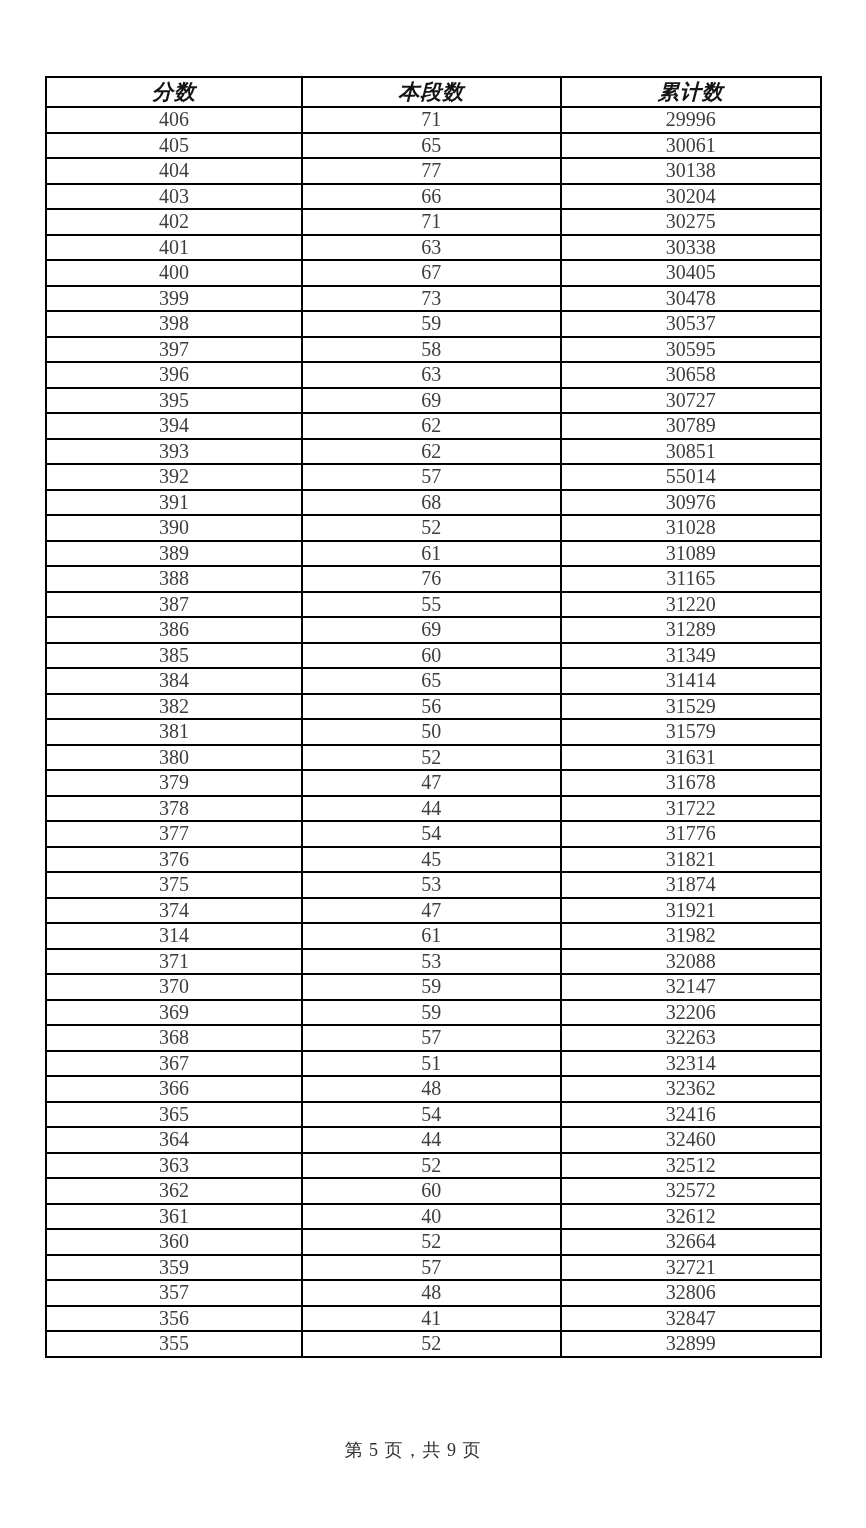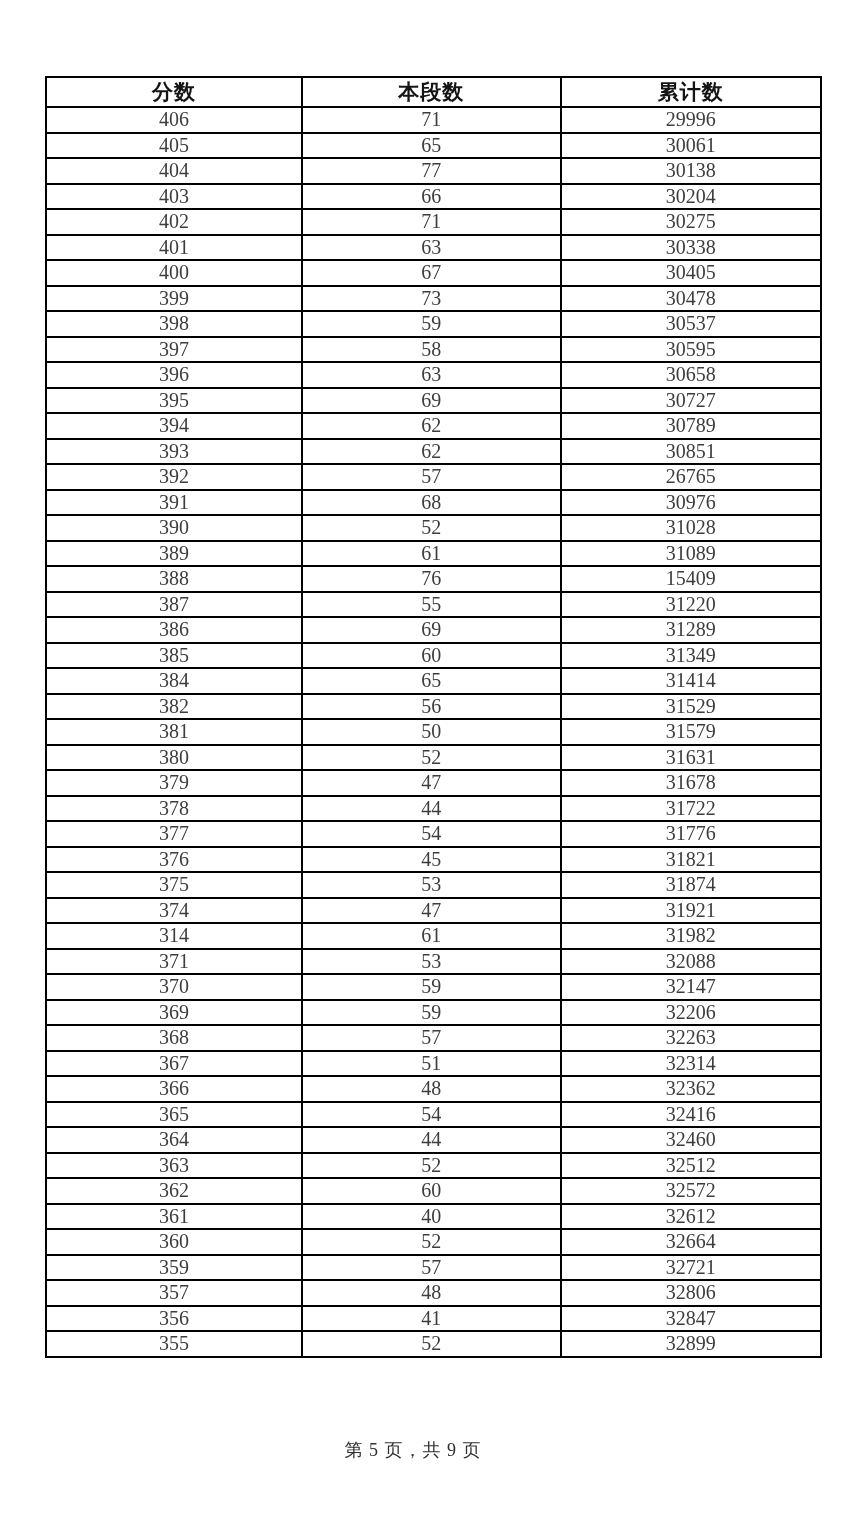--- a/index.html
+++ b/index.html
@@ -33,20 +33,21 @@
     overflow: hidden;
     white-space: nowrap;
   }
   .score-table th {
     height: 27px;
     font-size: 21px;
     font-weight: bold;
     color: #141414;
     font-family: "Liberation Sans", "DejaVu Sans", sans-serif;
     letter-spacing: 1px;
+    font-style: italic;
   }
   .score-table td {
     height: 23.5px;
     line-height: 23.5px;
     font-size: 20px;
     color: #3d3d3d;
   }
   .page-footer {
     position: absolute;
     left: 0;
@@ -142,41 +143,41 @@
         <td>30789</td>
       </tr>
       <tr>
         <td>393</td>
         <td>62</td>
         <td>30851</td>
       </tr>
       <tr>
         <td>392</td>
         <td>57</td>
-        <td>26765</td>
+        <td>55014</td>
       </tr>
       <tr>
         <td>391</td>
         <td>68</td>
         <td>30976</td>
       </tr>
       <tr>
         <td>390</td>
         <td>52</td>
         <td>31028</td>
       </tr>
       <tr>
         <td>389</td>
         <td>61</td>
         <td>31089</td>
       </tr>
       <tr>
         <td>388</td>
         <td>76</td>
-        <td>15409</td>
+        <td>31165</td>
       </tr>
       <tr>
         <td>387</td>
         <td>55</td>
         <td>31220</td>
       </tr>
       <tr>
         <td>386</td>
         <td>69</td>
         <td>31289</td>

